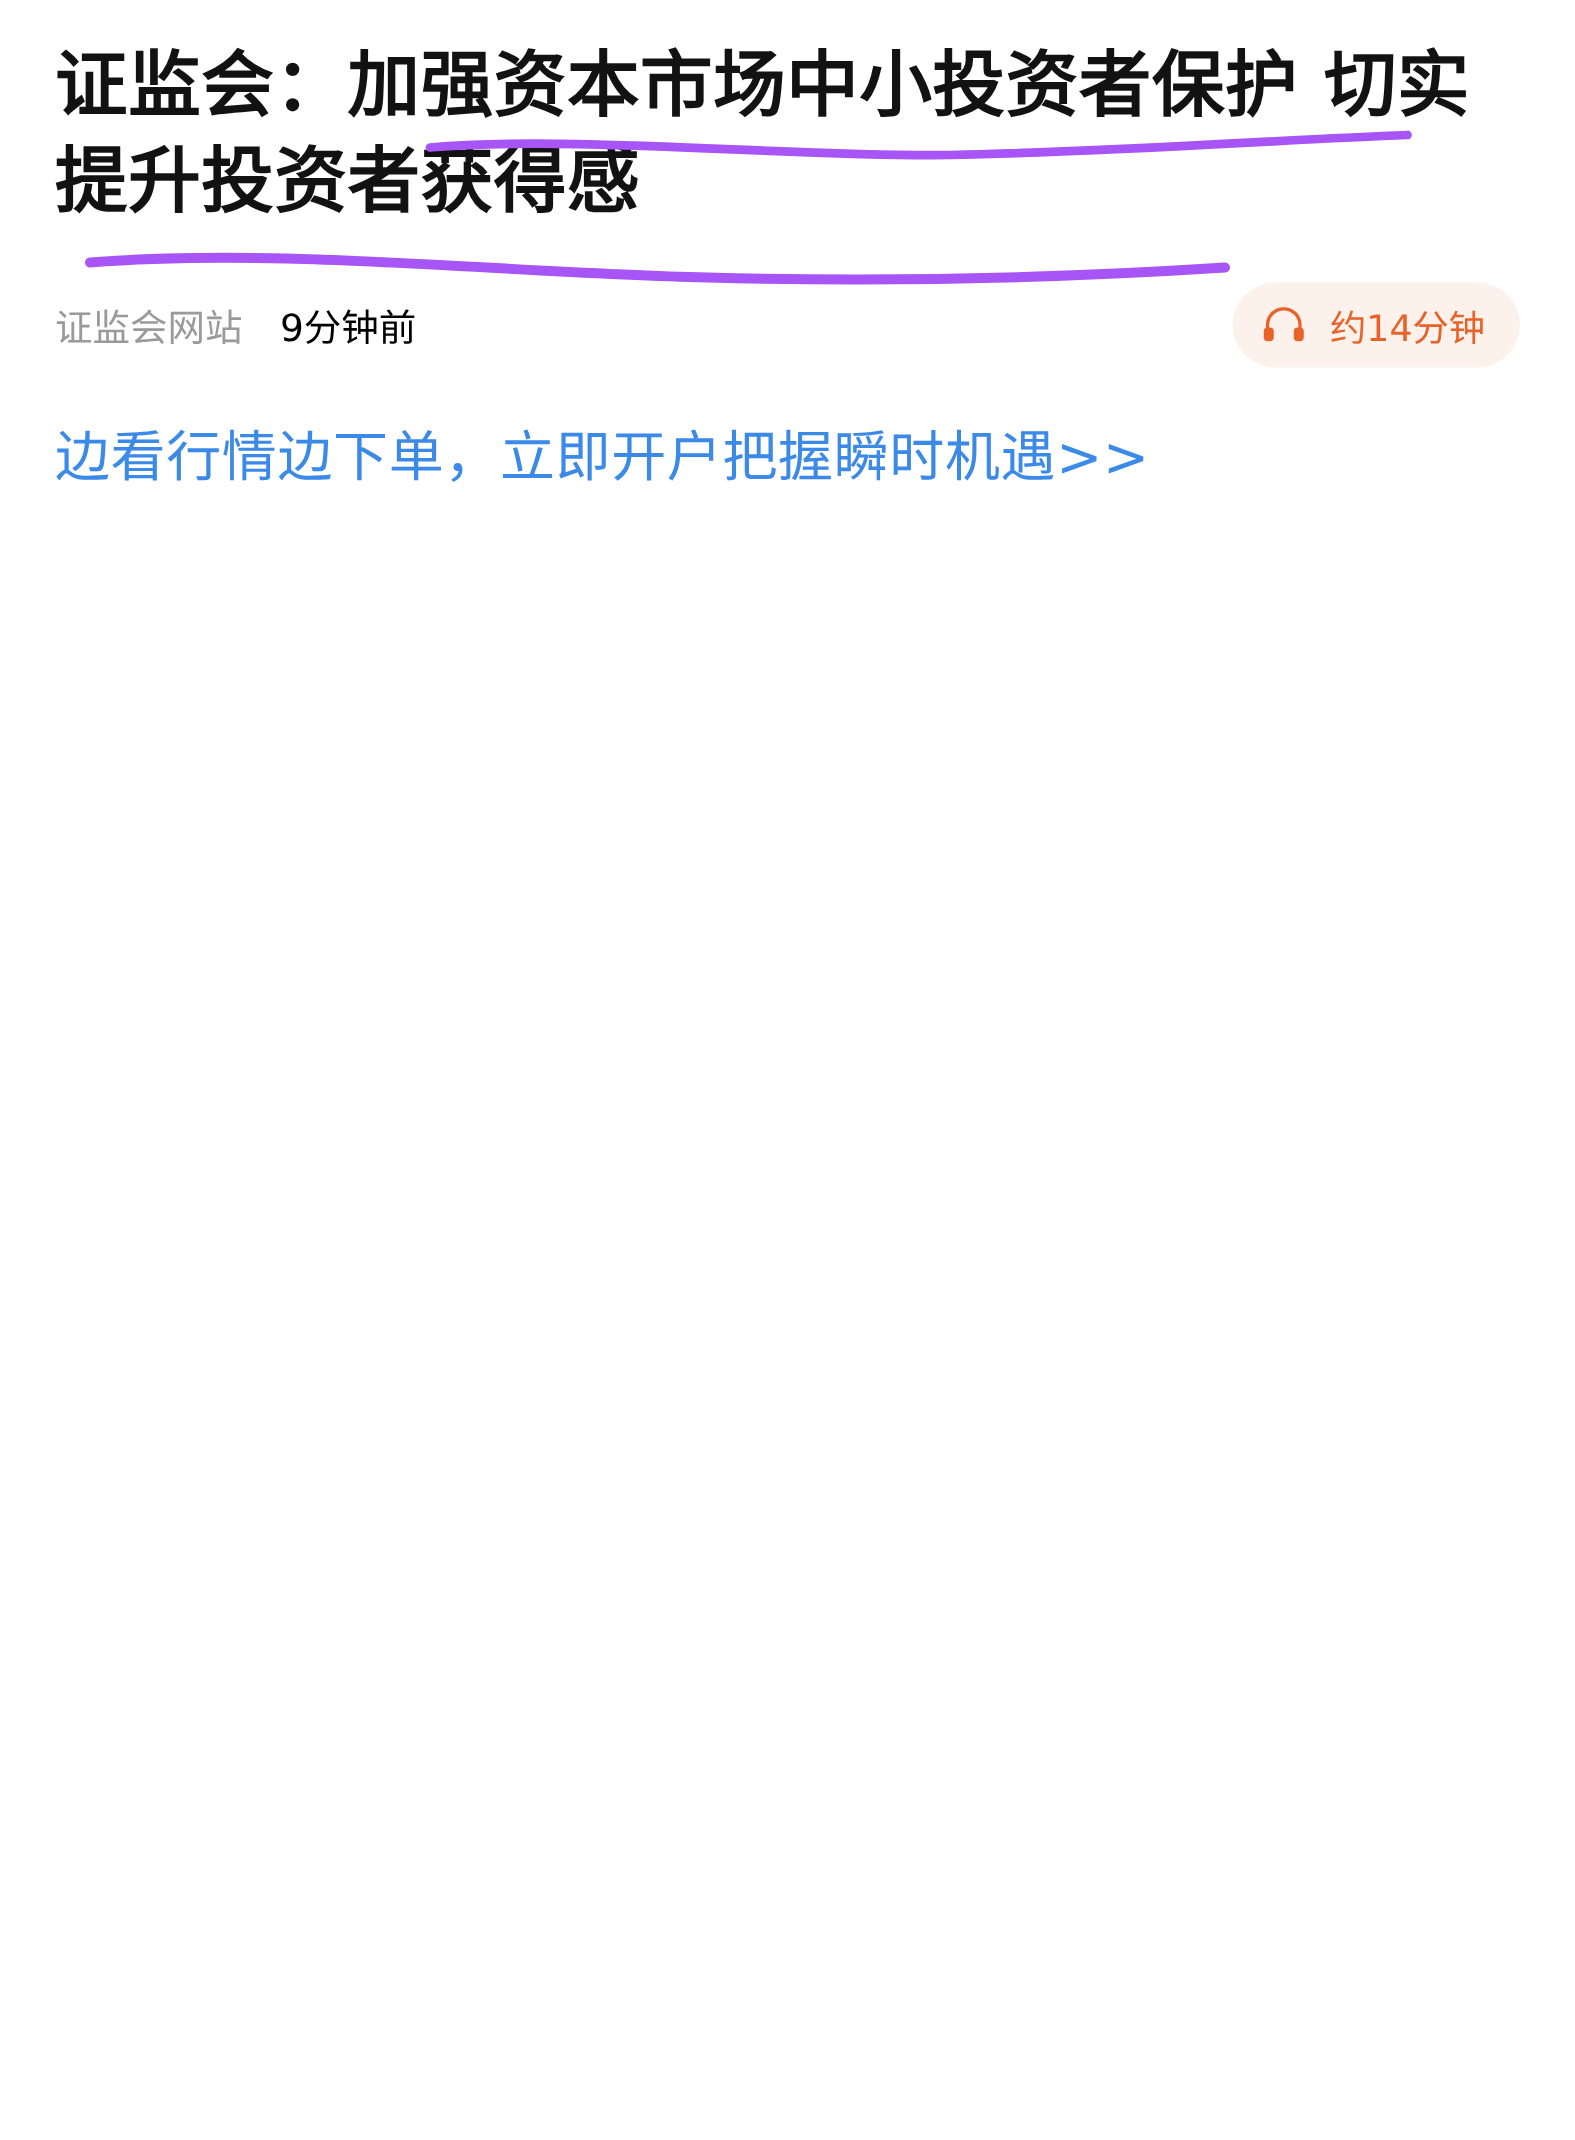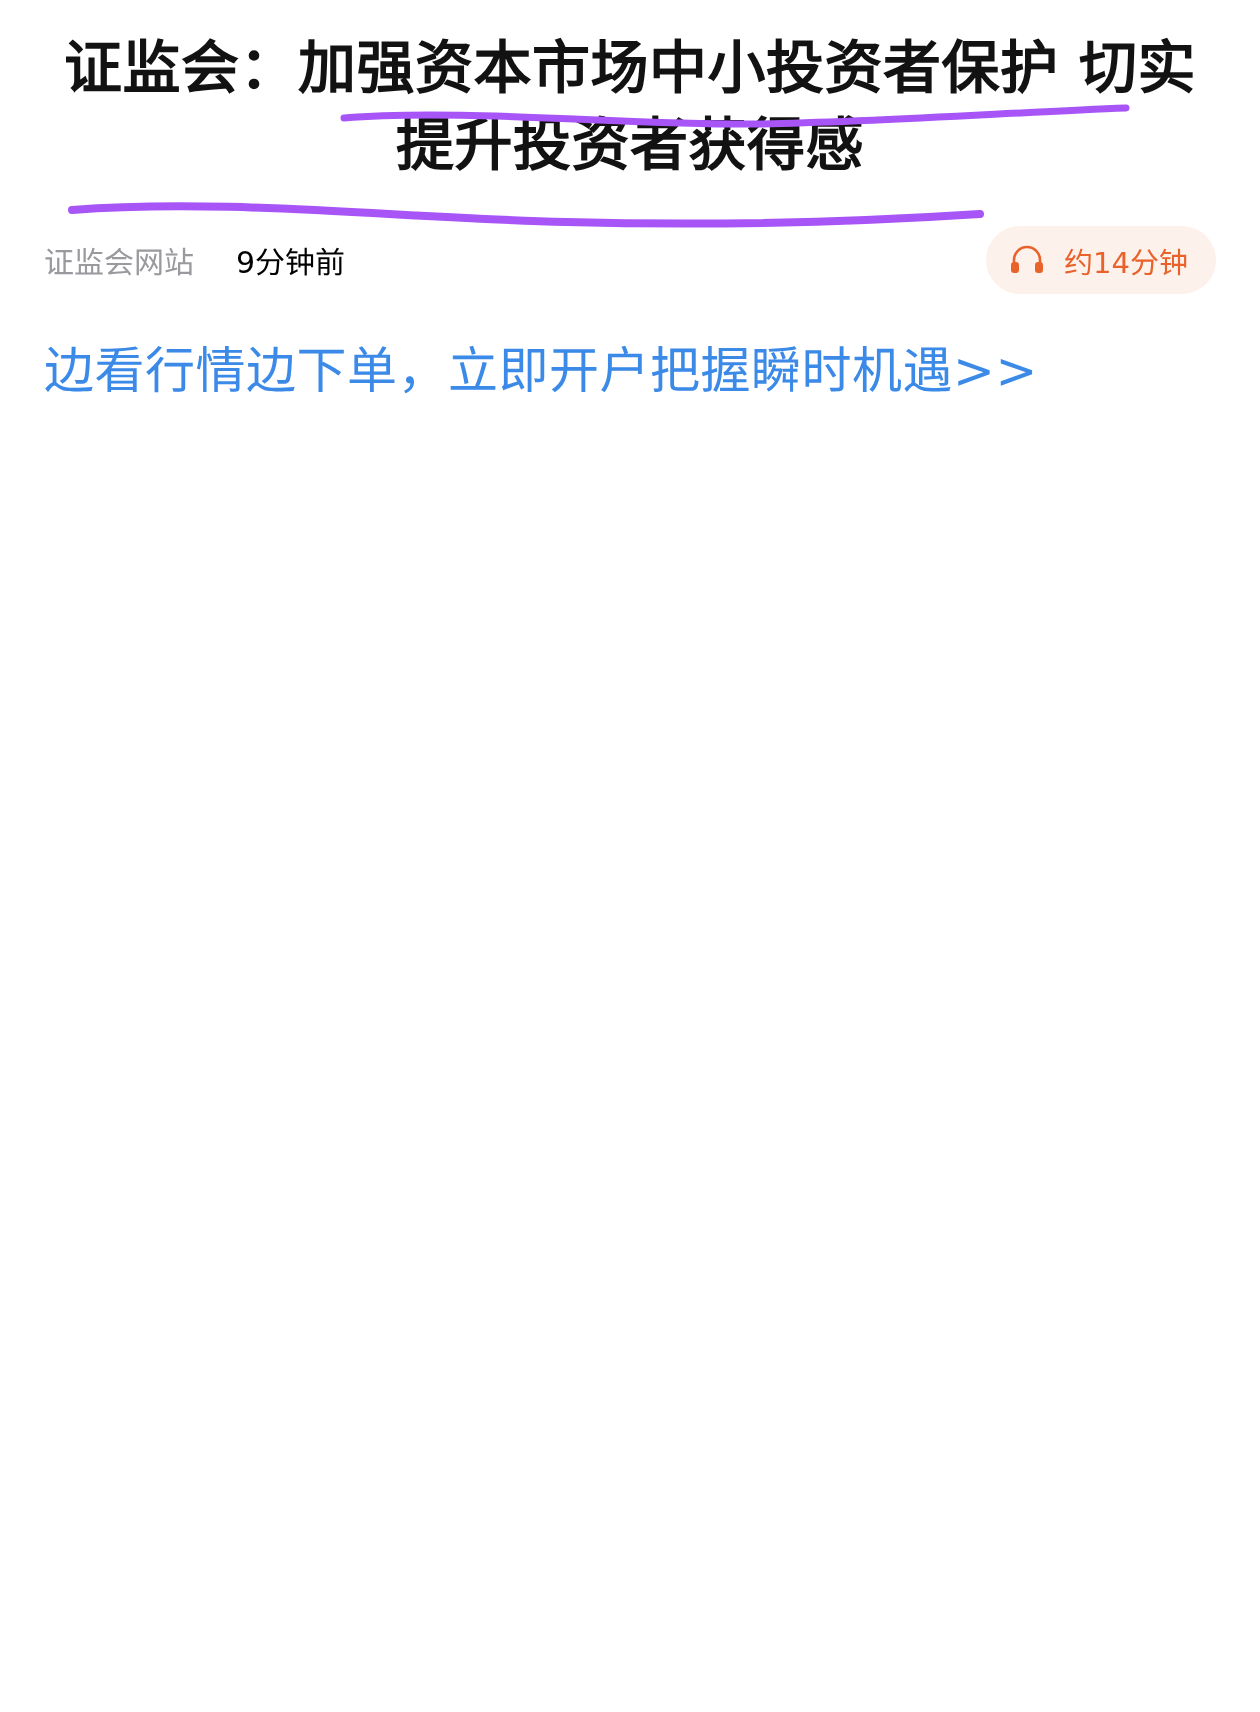--- a/index.html
+++ b/index.html
@@ -20,21 +20,20 @@
     width: 1260px;
     height: 1712px;
     box-sizing: border-box;
     padding: 0 44px;
   }
 
   
   .title-wrap {
     position: relative;
     padding-top: 30px;
-    text-align: center;
   }
   .article-title {
     font-size: 58px;
     line-height: 1.33;
     font-weight: bold;
     letter-spacing: 0.5px;
     color: #121212;
     margin: 0;
     word-break: break-all;
   }
@@ -50,21 +49,21 @@
   .meta-row {
     display: flex;
     align-items: center;
     justify-content: space-between;
     margin-top: 44px;
     height: 64px;
   }
   .meta-left {
     display: flex;
     align-items: center;
-    gap: 42px;
+    gap: 30px;
     color: #9a9a9e;
     font-size: 30px;
   }
   .meta-source { color: #9a9a9e; }
   .meta-time { color: #000000; }
   .audio-pill {
     display: flex;
     align-items: center;
     gap: 20px;
     background: #fdf1ec;
@@ -81,21 +80,21 @@
     position: relative;
     flex: 0 0 auto;
   }
   .headphone-icon svg { display: block; }
 
   
   .promo-link {
     display: block;
     margin-top: 44px;
     color: #3c8ae8;
-    font-size: 50px;
+    font-size: 44px;
     line-height: 1.4;
     text-decoration: none;
     letter-spacing: 0.5px;
   }
 
   
   .article-body {
     margin-top: 56px;
     font-size: 45px;
     line-height: 1.72;

